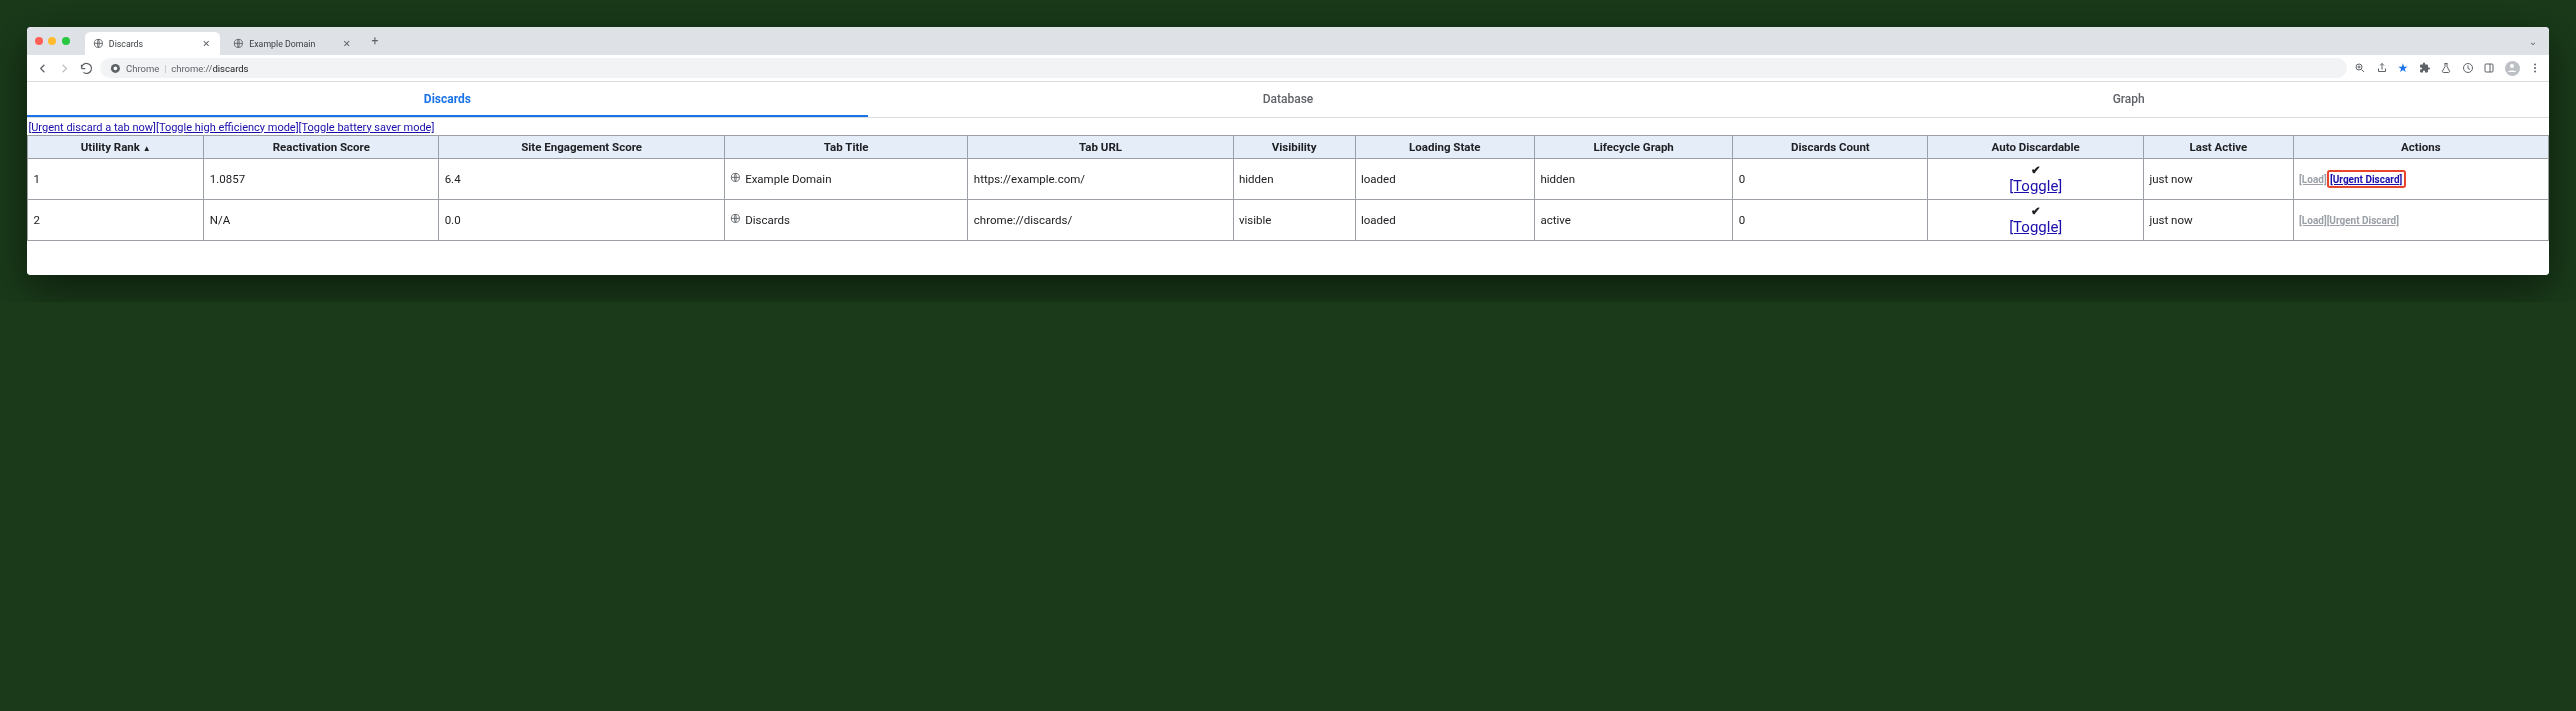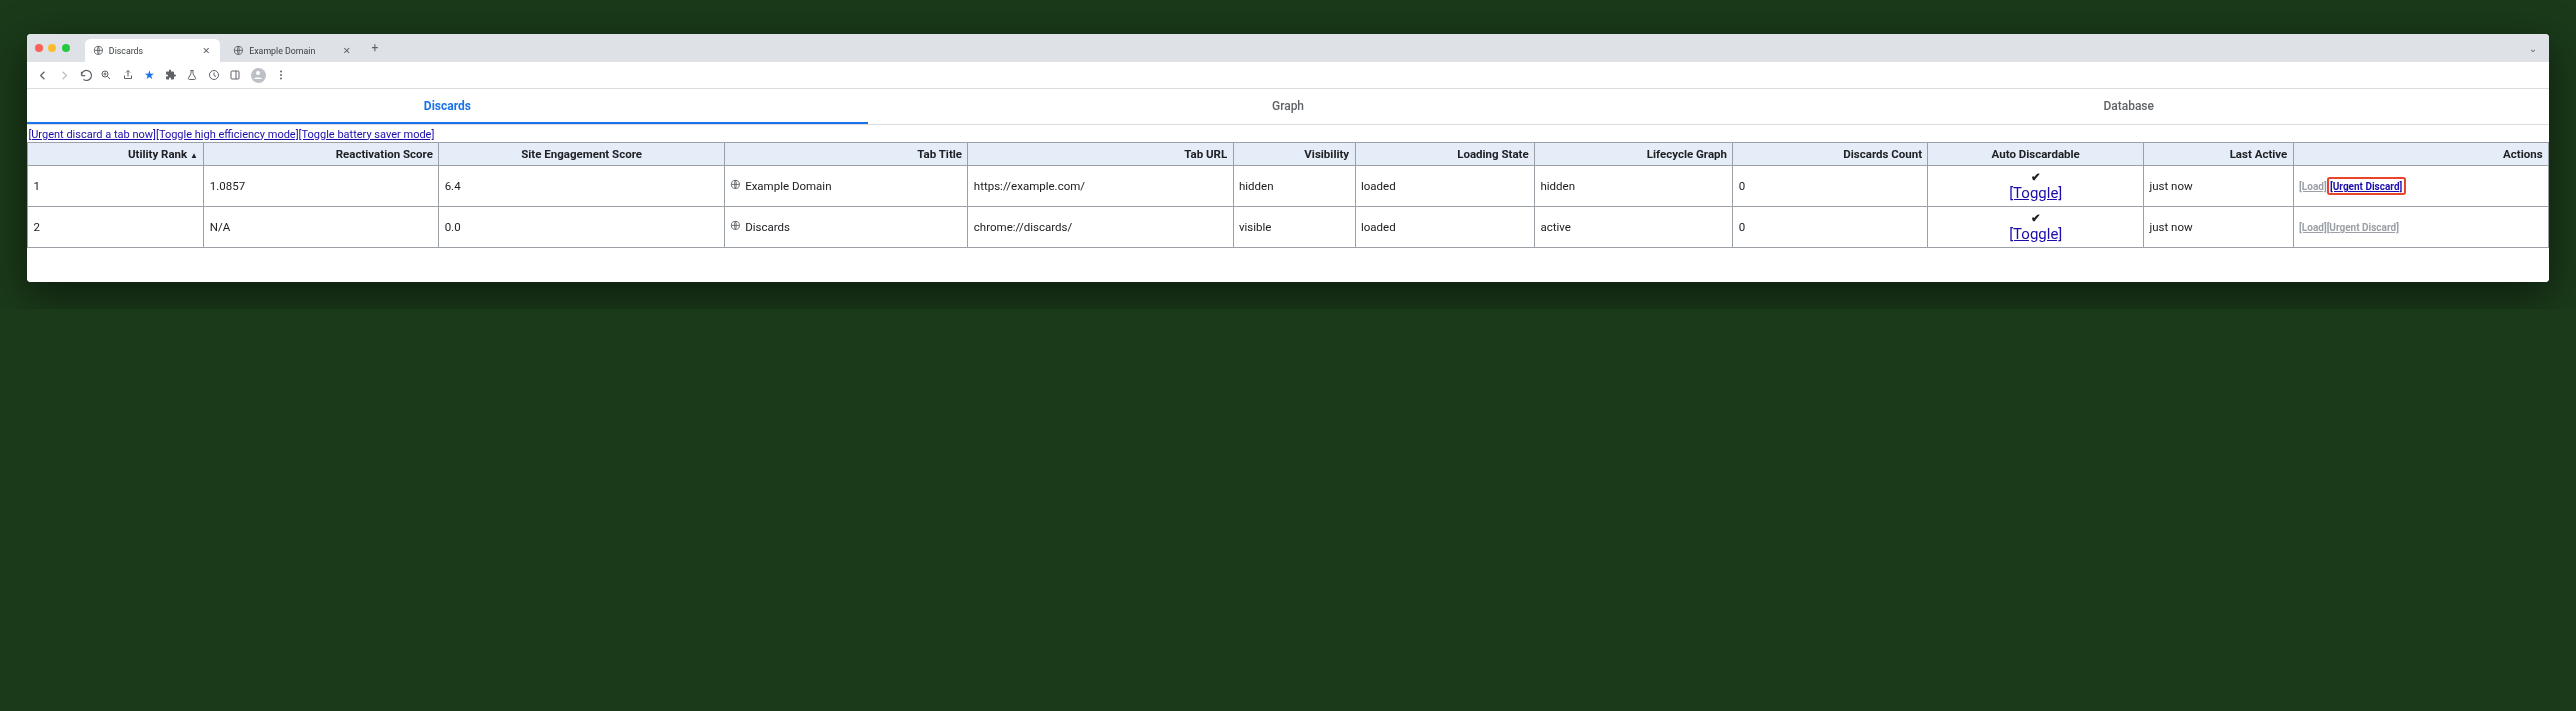--- a/index.html
+++ b/index.html
@@ -8,21 +8,20 @@
     padding: 27px;
     background: #1a3a1a;
     font-family: -apple-system, BlinkMacSystemFont, "Segoe UI", Roboto, Arial, sans-serif;
   }
   .window {
     background: #fff;
     border-radius: 4px;
     overflow: hidden;
     box-shadow: 0 13.5px 41px rgba(0,0,0,0.5);
     width: 100%;
-    margin-top: 7px;
   }
   .titlebar {
     background: #dee1e6;
     display: flex;
     align-items: center;
     padding: 0 8px;
     height: 28px;
     gap: 5.4px;
   }
   .traffic-lights { display: flex; gap: 5.4px; margin-right: 9.5px; }
@@ -114,21 +113,21 @@
   }
   table.discards {
     width:100%;
     border-collapse:collapse;
     font-size:11.5px;
   }
   table.discards th {
     background:#e5edf8;
     border:0.7px solid #9aa0a6;
     padding:4px 5.4px;
-    text-align:right;
+    text-align:center;
     font-weight:700;
     color:#202124;
     vertical-align:middle;
   }
   table.discards td {
     border:0.7px solid #9aa0a6;
     padding:4px 5.4px;
     color:#202124;
     vertical-align:middle;
   }
@@ -204,20 +203,33 @@
       <svg viewBox="0 0 24 24" fill="none" stroke="#bdc1c6" stroke-width="2">
           <path d="M9 6l6 6-6 6"></path>
         </svg>
     </div>
     <div class="nav-btn">
       <svg viewBox="0 0 24 24" fill="none" stroke="#5f6368" stroke-width="2">
           <path d="M4 12a8 8 0 1 1 3 6.2M4 12V6m0 6h6"></path>
         </svg>
     </div>
 
+    <div class="omnibox">
+      <span class="chrome-icon">
+        <svg viewBox="0 0 24 24">
+            <circle cx="12" cy="12" r="10" fill="#5f6368"></circle>
+            <circle cx="12" cy="12" r="4" fill="#fff"></circle>
+          </svg>
+      </span>
+      <span class="url-text">
+        <span>Chrome</span>
+        <span style="color:#bdc1c6;">&nbsp;|&nbsp;</span>
+        <span>chrome://</span><span class="highlight">discards</span>
+      </span>
+    </div>
 
     <div class="toolbar-icons">
       <span class="ico">
           <svg viewBox="0 0 24 24" fill="none" stroke="#5f6368" stroke-width="2">
             <circle cx="10" cy="10" r="6"></circle>
             <path d="M20 20l-5-5M7 10h6M10 7v6"></path>
           </svg>
         </span>
       <span class="ico">
           <svg viewBox="0 0 24 24" fill="none" stroke="#5f6368" stroke-width="2">
@@ -260,22 +272,22 @@
             <circle cx="12" cy="19" r="2"></circle>
           </svg>
         </span>
     </div>
   </div>
 
   <div class="content">
 
     <div class="page-tabs">
       <div class="page-tab active">Discards</div>
+      <div class="page-tab">Database</div>
       <div class="page-tab">Graph</div>
-      <div class="page-tab">Database</div>
     </div>
 
     <div class="action-links">
       <a>[Urgent discard a tab now]</a><a>[Toggle high efficiency mode]</a><a>[Toggle battery saver mode]</a>
     </div>
 
     <table class="discards">
       <thead>
         <tr>
           <th>

